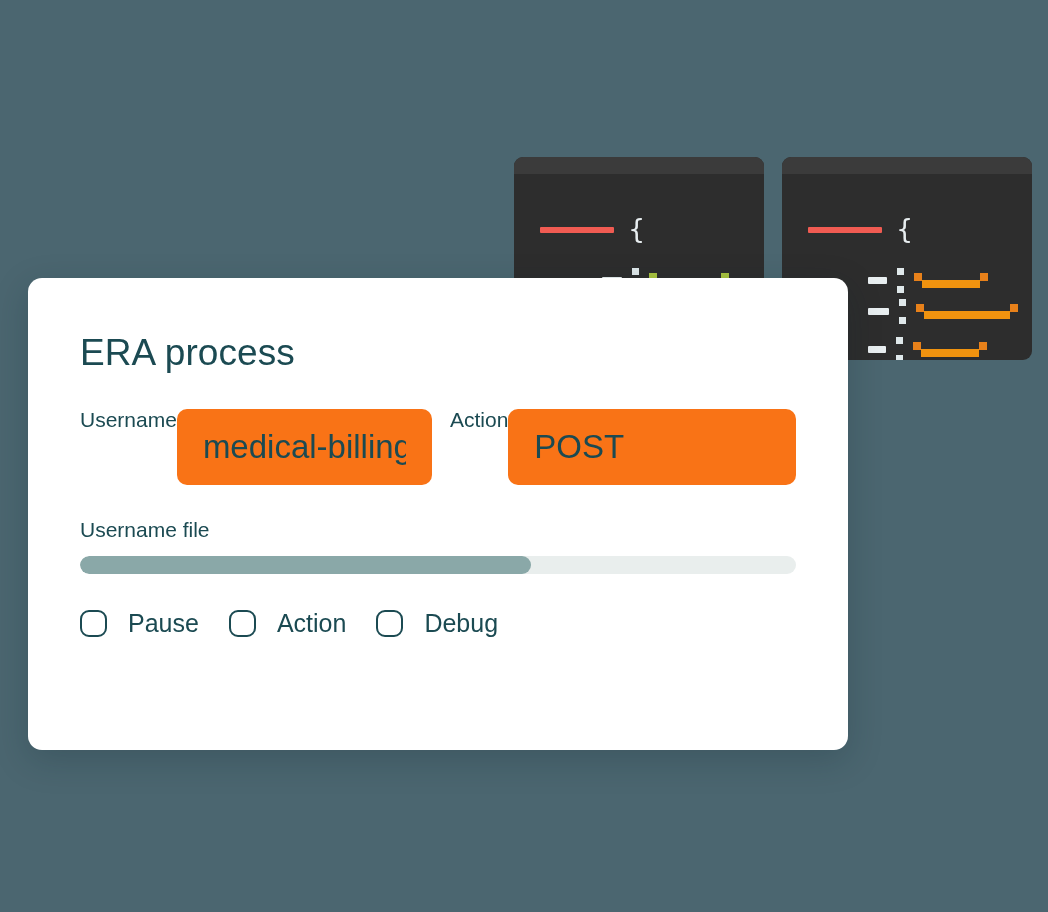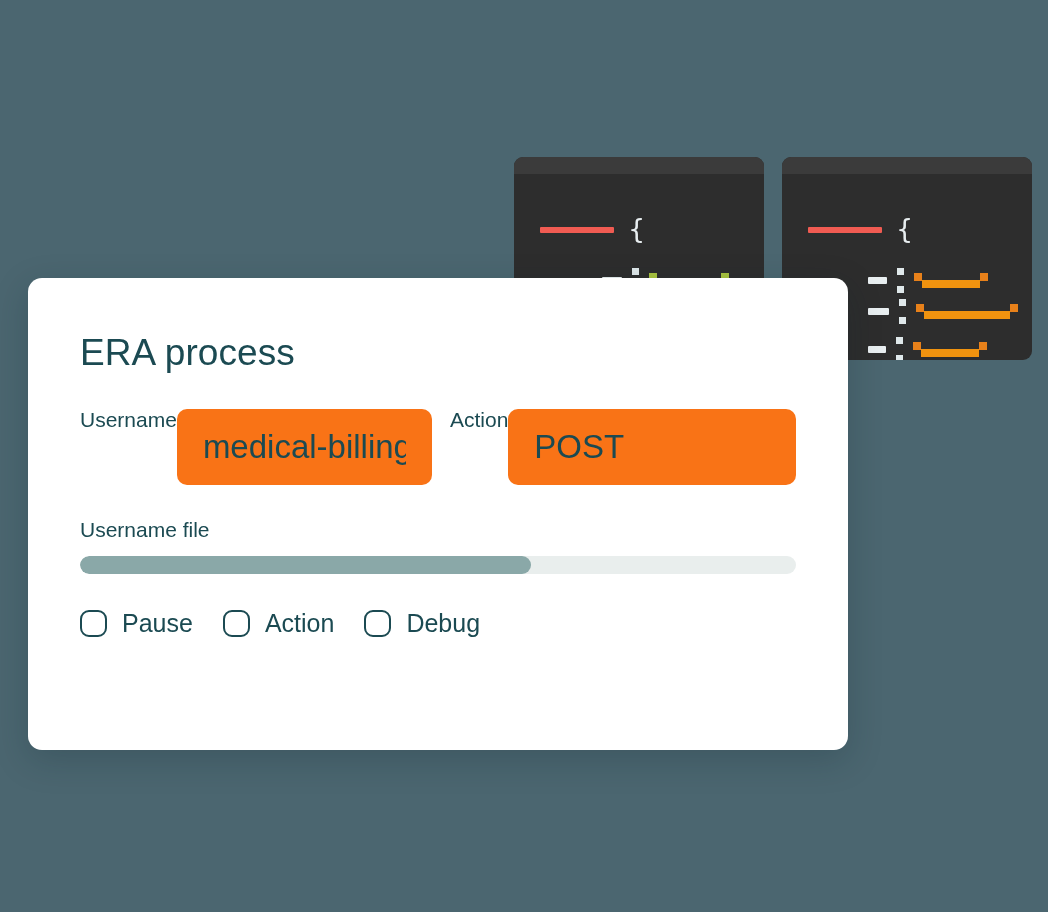--- a/index.html
+++ b/index.html
@@ -177,21 +177,21 @@
   }
 
   .checkbox-row {
     display: flex;
     align-items: center;
     gap: 30px;
   }
   .checkbox-item {
     display: flex;
     align-items: center;
-    gap: 15px;
+    gap: 21px;
     cursor: pointer;
   }
   .checkbox-box {
     width: 27px;
     height: 27px;
     border: 2.6px solid #1b4a52;
     border-radius: 9px;
     box-sizing: border-box;
     flex: 0 0 auto;
   }

